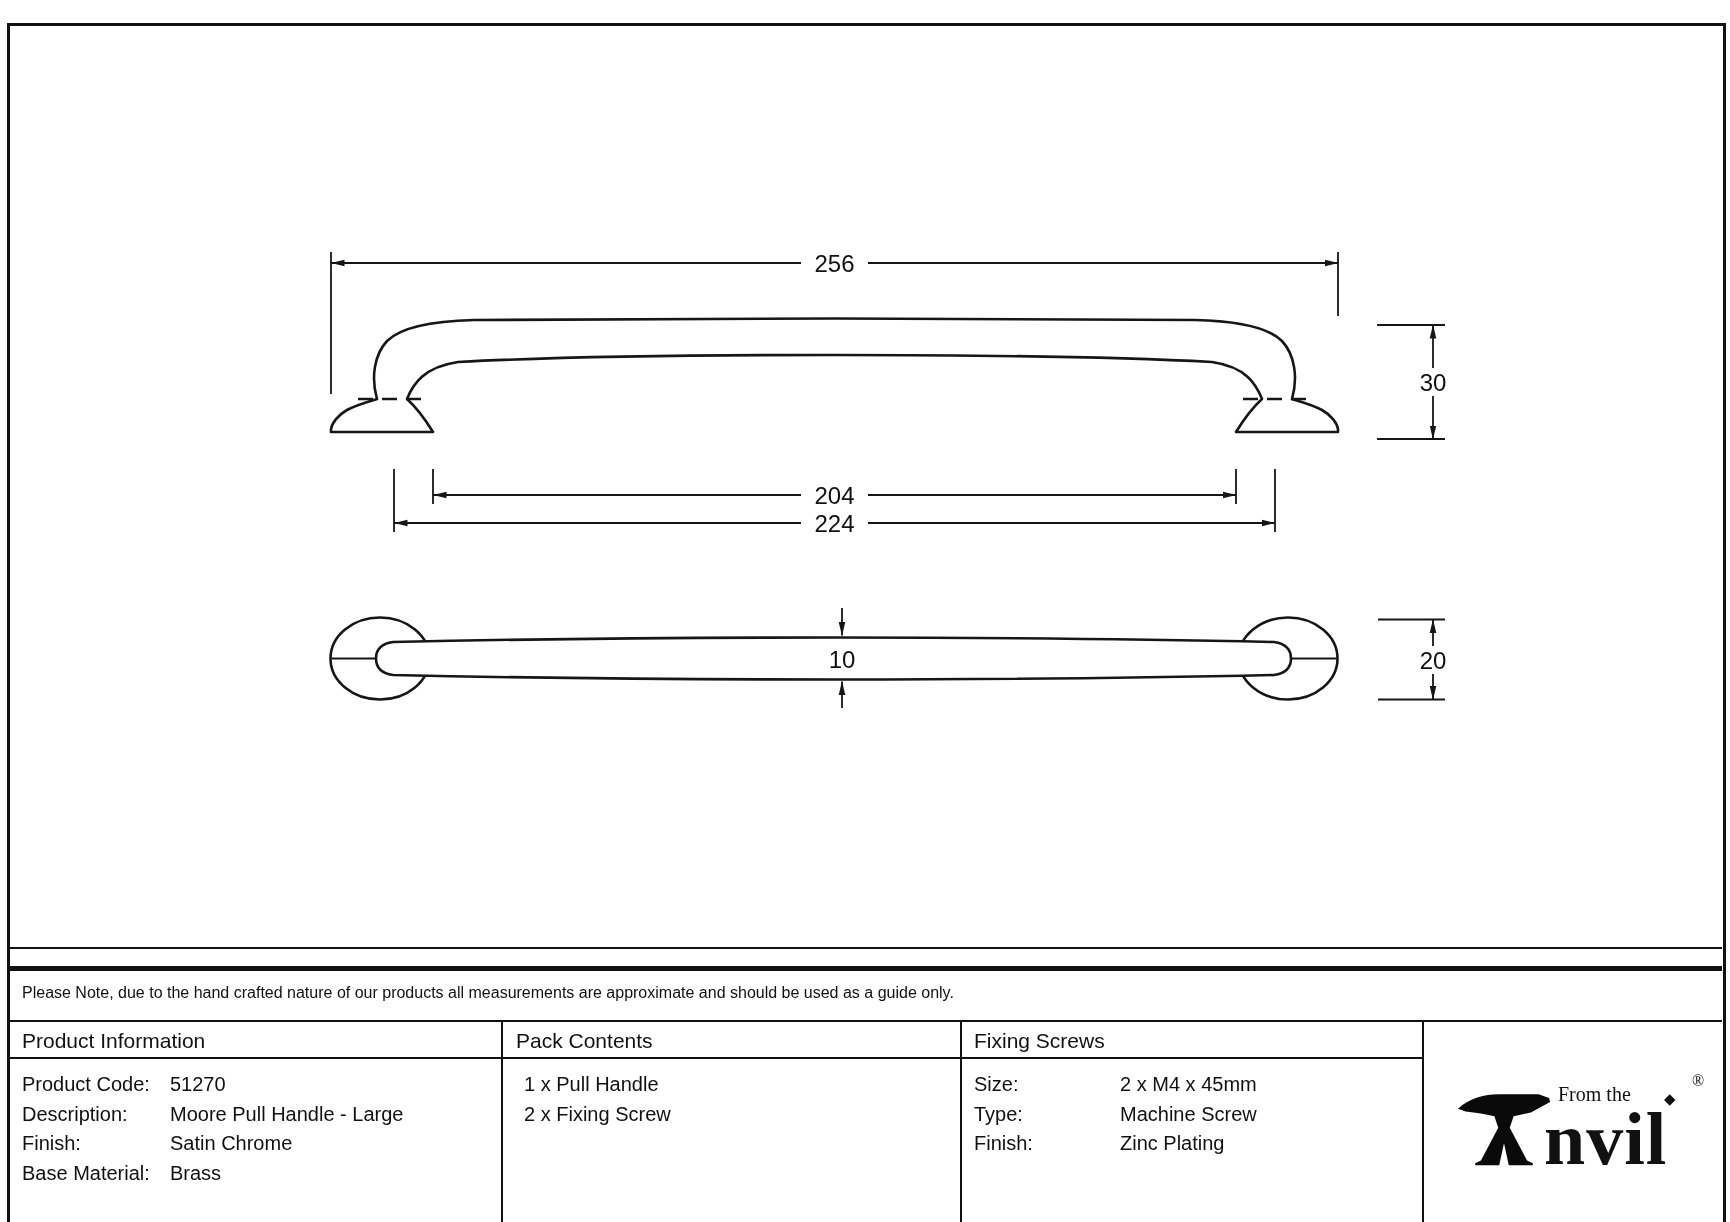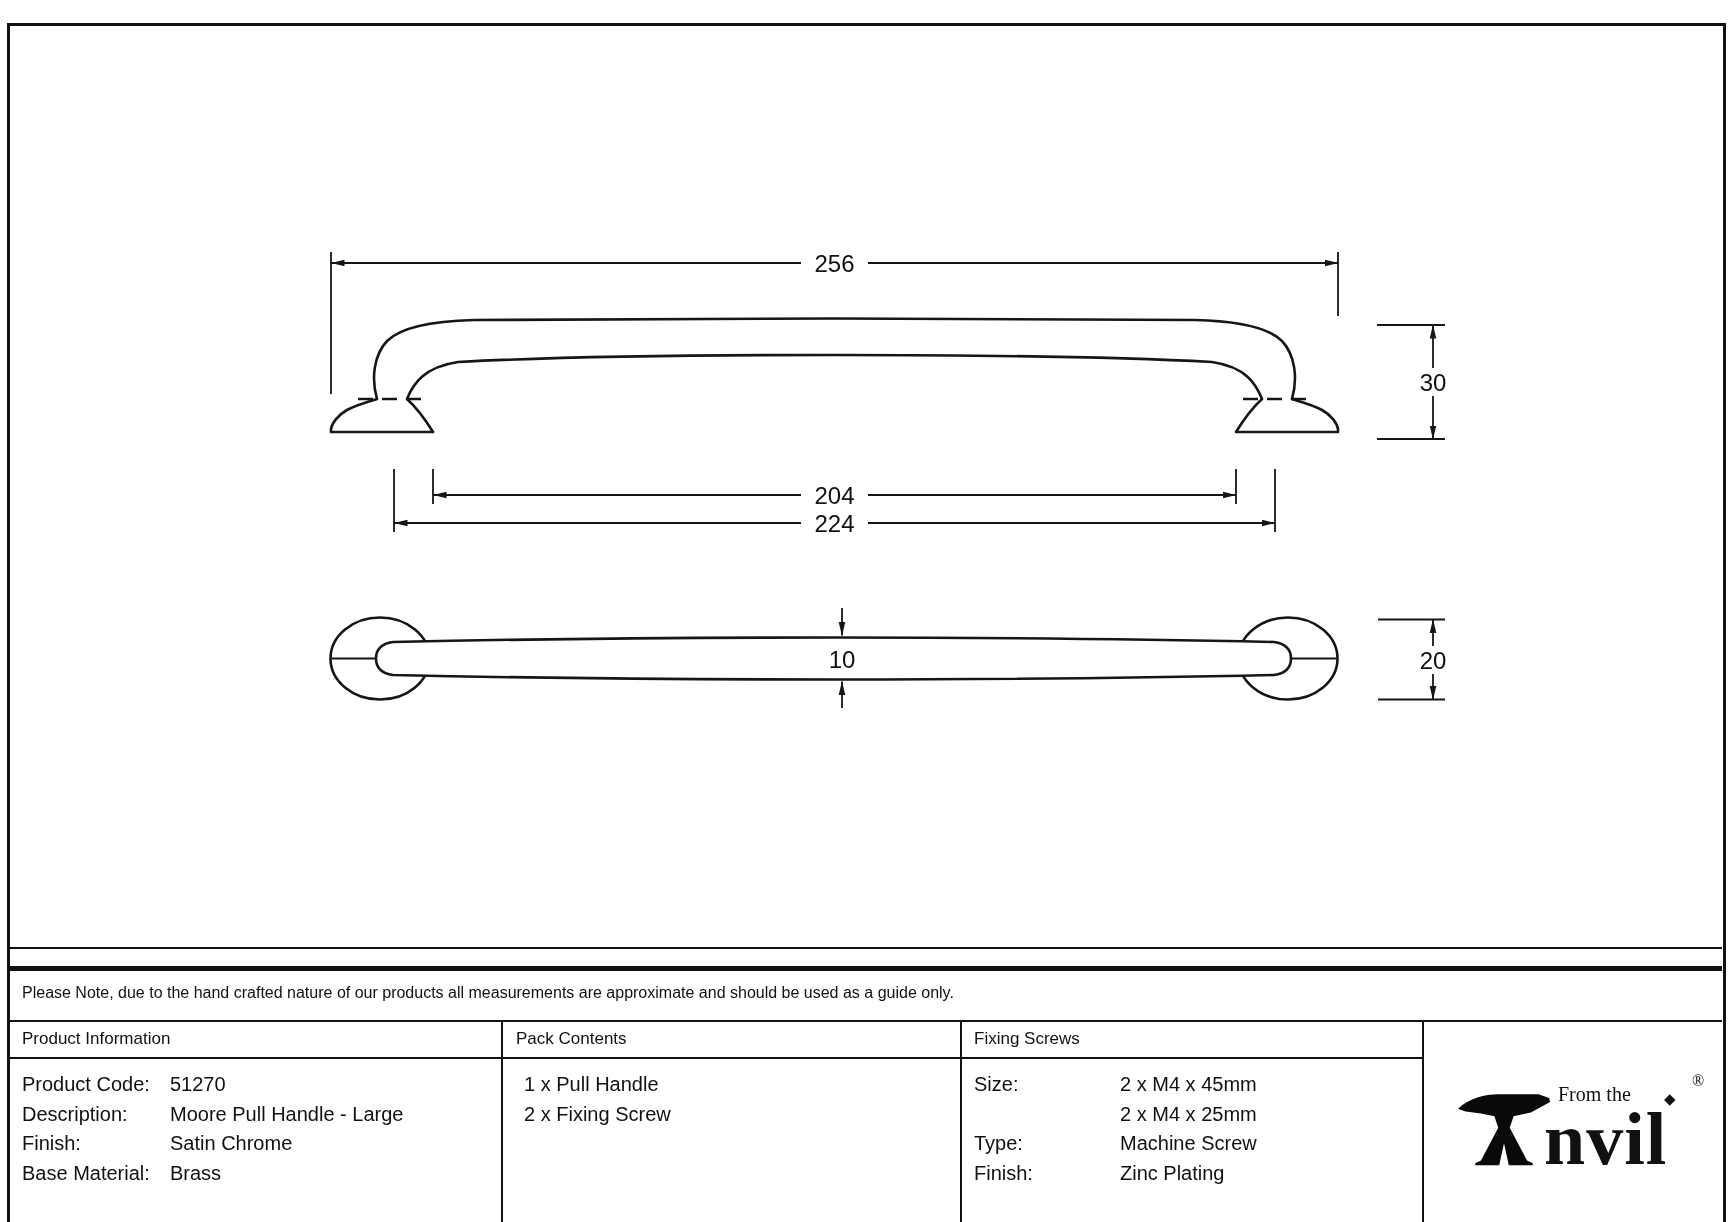--- a/index.html
+++ b/index.html
@@ -4,21 +4,21 @@
 <style>
   html,body{margin:0;padding:0;background:#fff;}
   .sheet{
     position:relative;width:1730px;height:1222px;background:#fff;
     font-family:"Liberation Sans",sans-serif;color:#111;overflow:hidden;margin-top:16px;
   }
   .outer-border{position:absolute;left:7px;top:7px;width:1713px;height:1205px;border:3px solid #111;}
   .hline,.vline{position:absolute;background:#111;}
   .drawing-svg{position:absolute;left:0;top:0;}
   .note-text{position:absolute;left:22px;top:968px;font-size:16px;color:#111;}
-  .th{position:absolute;font-size:17px;color:#111;}
+  .th{position:absolute;font-size:21px;color:#111;}
   .cell{position:absolute;font-size:20px;line-height:29.5px;color:#111;}
   .cell .row{display:flex;}
   .cell .lbl{width:148px;flex:0 0 auto;}
   .cell .val{flex:1;}
   .fix .lbl{width:146px;}
   .logo{position:absolute;left:1440px;top:1052px;width:290px;height:130px;}
   .logo .anvil{position:absolute;left:16px;top:10px;}
   .logo .brand{position:absolute;left:104px;top:34px;font-family:Liberation Serif, serif;font-size:74px;line-height:1;font-weight:bold;letter-spacing:1px;}
   .logo .prefix{position:absolute;left:118px;top:16px;font-family:"Liberation Serif",serif;font-size:20px;line-height:1;}
   .logo .diamond{position:absolute;left:224px;top:22px;font-size:15px;}
@@ -152,24 +152,20 @@
       <span>2 x Fixing Screw</span>
     </div>
   </div>
 
   <div class="cell fix" style="left:974px;top:1054px;width:440px;">
     <div class="row">
       <span class="lbl">Size:</span>
       <span class="val">2 x M4 x 45mm</span>
     </div>
     <div class="row">
-      <span class="lbl"></span>
-      <span class="val">2 x M4 x 25mm</span>
-    </div>
-    <div class="row">
       <span class="lbl">Type:</span>
       <span class="val">Machine Screw</span>
     </div>
     <div class="row">
       <span class="lbl">Finish:</span>
       <span class="val">Zinc Plating</span>
     </div>
   </div>
 
   <div class="logo">

